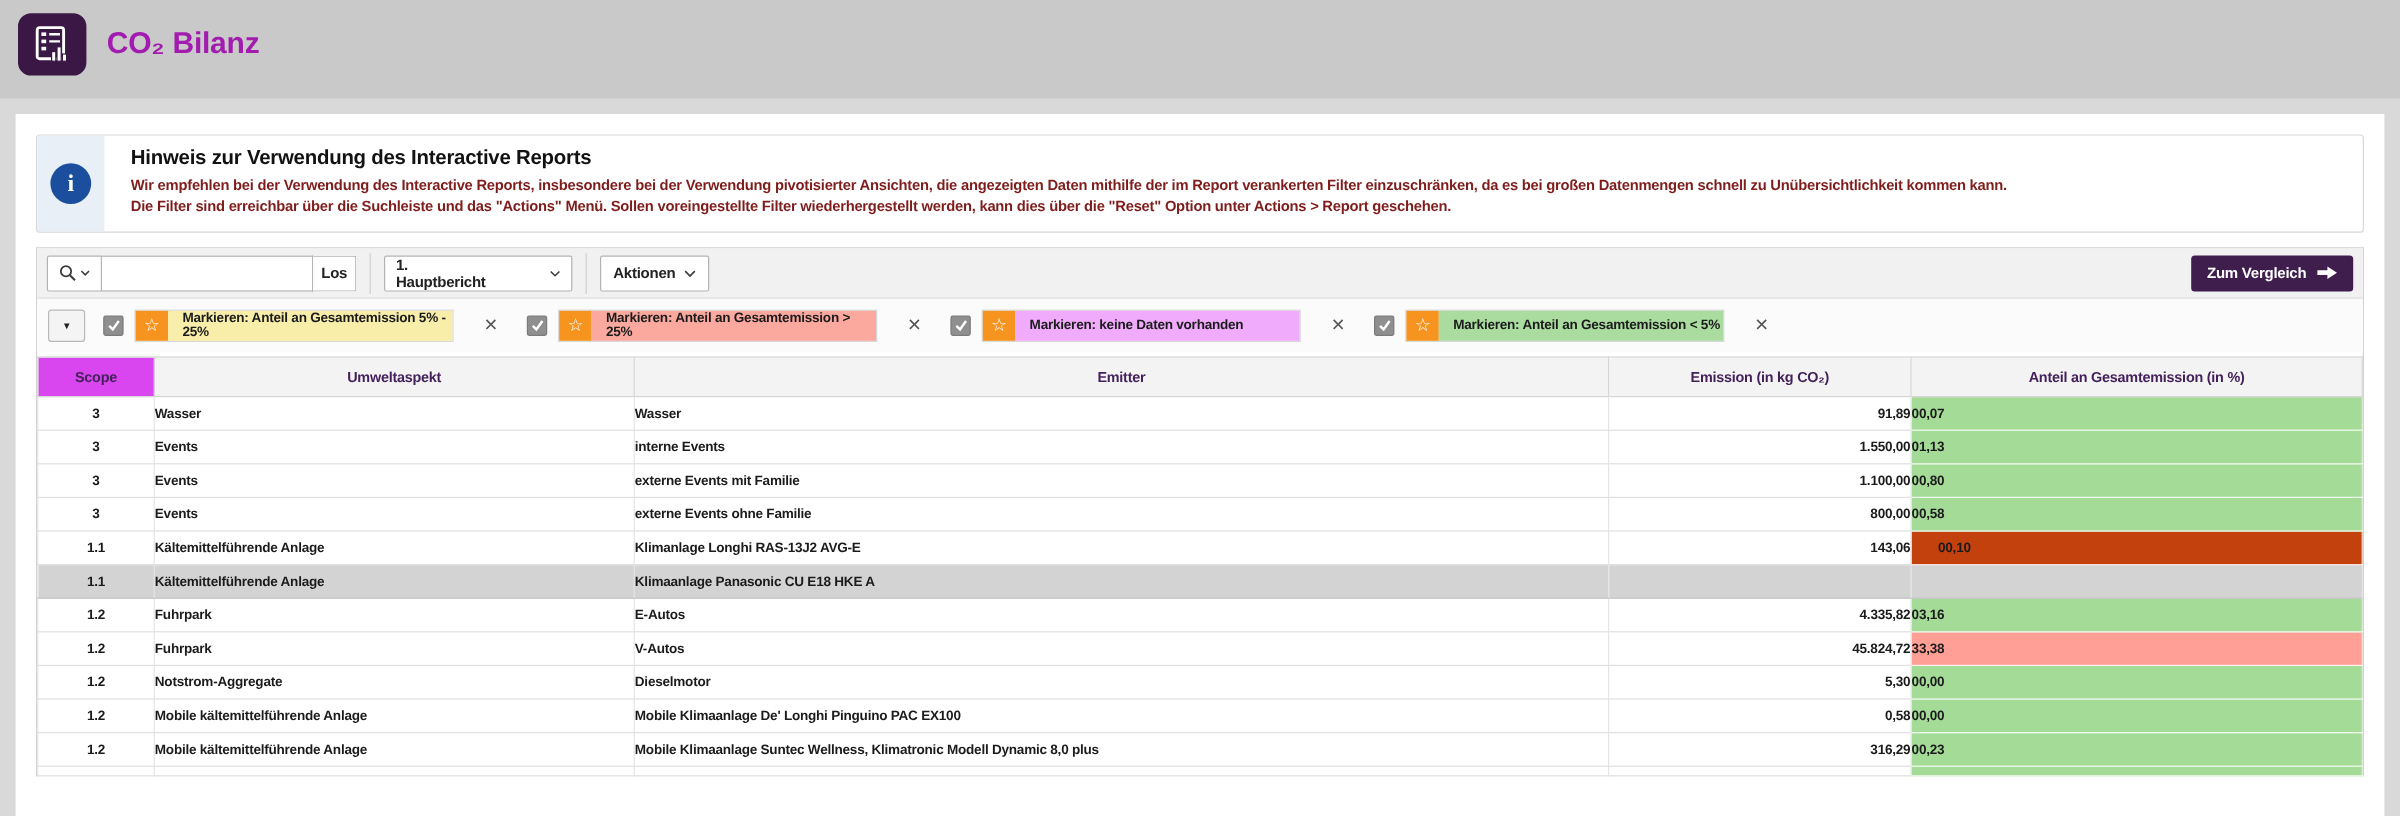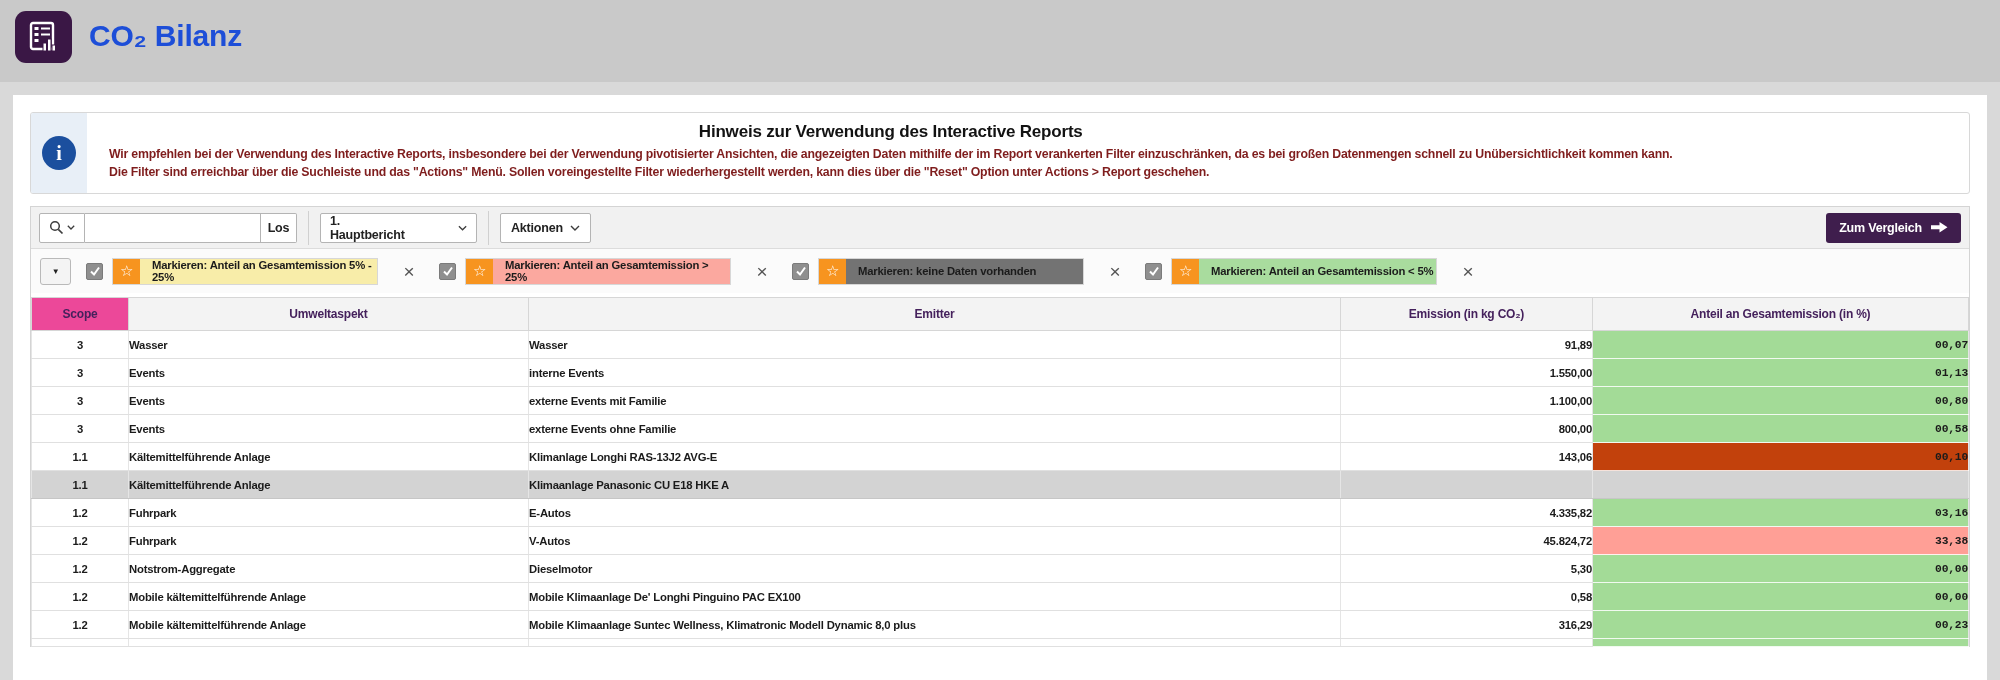--- a/index.html
+++ b/index.html
@@ -9,35 +9,35 @@
     background:#d9d9d9;
     font-family:"Liberation Sans", sans-serif;
     letter-spacing:-0.2px;
   }
   
   .header-band { height:82px; background:#c9c9c9; display:flex; align-items:center; padding-left:15px; }
   .logo {
     width:57px; height:52px; background:#3a1745; border-radius:11px;
     display:flex; align-items:center; justify-content:center; margin-top:-8px;
   }
-  .app-title { margin-left:17px; margin-top:-10px; font-size:30px; font-weight:bold; color:#1d4ed8; }
+  .app-title { margin-left:17px; margin-top:-10px; font-size:25px; font-weight:bold; color:#a21caf; }
 
   
   .panel { margin:13px 13px 0; background:#fff; height:585px; padding:17px 17px 0; }
 
   
   .notice { display:flex; border:1px solid #d8d8d8; border-radius:3px; height:82px; overflow:hidden; background:#fff; margin-bottom:12px; }
   .notice-icon-wrap { width:56px; background:#e8eff7; display:flex; align-items:center; justify-content:center; flex:none; }
   .info-circle {
     width:34px; height:34px; border-radius:50%; background:#1b4f9e; color:#fff;
     display:flex; align-items:center; justify-content:center;
     font:bold 20px "Liberation Serif", serif;
   }
   .notice-body { padding:8px 0 0 22px; }
-  .notice-title { font-size:17px; font-weight:800; color:#121212; margin:1px 0 4px;text-align:center; }
+  .notice-title { font-size:17px; font-weight:800; color:#121212; margin:1px 0 4px; }
   .notice-line { font-size:12.3px; font-weight:bold; color:#7f1d1d; line-height:17.5px; }
 
   
   .report-region { border:1px solid #d4d4d4; border-bottom:none; }
 
   
   .toolbar { height:42px; background:#f1f1f1; display:flex; align-items:center; padding:0 8px; border-bottom:1px solid #dcdcdc; }
   .tb-btn { background:#fff; border:1px solid #b4b4b4; height:30px; display:flex; align-items:center; font-size:12.5px; font-weight:bold; color:#222; }
   .search-btn { width:46px; justify-content:center; gap:3px; border-radius:2px 0 0 2px; }
   .search-input { width:176px; height:30px; border:1px solid #b4b4b4; border-left:none; padding:0 6px; font-size:12px; outline:none; }
@@ -57,34 +57,34 @@
   .chip-star { width:27px; background:#f7941f; color:#fff; display:flex; align-items:center; justify-content:center; font-size:15px; flex:none; }
   .chip-label { width:237px; display:flex; align-items:center; padding-left:12px; font-size:11.3px; font-weight:bold; color:#1b1b1b; }
   .chip-close { margin-left:16px; width:30px; text-align:center; font-size:19px; color:#555; line-height:27px; }
 
   
   .grid { width:100%; border-collapse:collapse; table-layout:fixed; margin-top:4px; }
   .grid th {
     height:33px; background:#f3f3f3; border:1px solid #d6d6d6;
     font-size:12px; font-weight:bold; color:#45215c; text-align:center; padding:0;
   }
-  th.col-scope { width:97px; background:#ec4899; }
+  th.col-scope { width:97px; background:#d946ef; }
   th.col-umwelt { width:400px; }
   th.col-emitter { width:812px; }
   th.col-emission { width:252px; }
   .grid td {
     height:28px; background:#fff; border-bottom:1px solid #e0e0e0;
     border-left:1px solid #e5e5e5; border-right:1px solid #e5e5e5;
     font-size:11.3px; font-weight:bold; color:#1b1b1b; padding:0;
   }
   .td-scope { text-align:center; }
   .td-umwelt { padding-left:12px; }
   .td-emitter { padding-left:18px; }
   .td-emission { text-align:right; padding-right:95px; }
-  .td-anteil { text-align:right; border-bottom:1px solid rgba(255,255,255,.85) !important;font-family:Liberation Mono, monospace; }
+  .td-anteil { text-align:left; border-bottom:1px solid rgba(255,255,255,.85) !important; }
   tr.row-gray td { background:#d3d3d3 !important; border-bottom-color:#c6c6c6 !important; }
   tr.sliver td { height:8px; }
 </style>
 </head>
 <body>
 
 <div class="header-band">
   <div class="logo">
     <svg width="30" height="32" viewBox="0 0 30 32">
       <rect x="2" y="2" width="22" height="26" rx="2" fill="none" stroke="#fff" stroke-width="2.4"></rect>
@@ -189,21 +189,21 @@
   </div>
 
   <div class="filter-group">
     <span class="checkbox">
       <svg width="12" height="12" viewBox="0 0 12 12">
         <polyline points="2,6.5 5,9.5 10,2.5" fill="none" stroke="#fff" stroke-width="2"></polyline>
       </svg>
     </span>
     <span class="chip">
       <span class="chip-star" style="background: rgb(247, 148, 31);">☆</span>
-      <span class="chip-label" style="background: #737373;">Markieren: keine Daten vorhanden</span>
+      <span class="chip-label" style="background: #f0abfc;">Markieren: keine Daten vorhanden</span>
     </span>
     <span class="chip-close">×</span>
   </div>
 
   <div class="filter-group">
     <span class="checkbox">
       <svg width="12" height="12" viewBox="0 0 12 12">
         <polyline points="2,6.5 5,9.5 10,2.5" fill="none" stroke="#fff" stroke-width="2"></polyline>
       </svg>
     </span>

